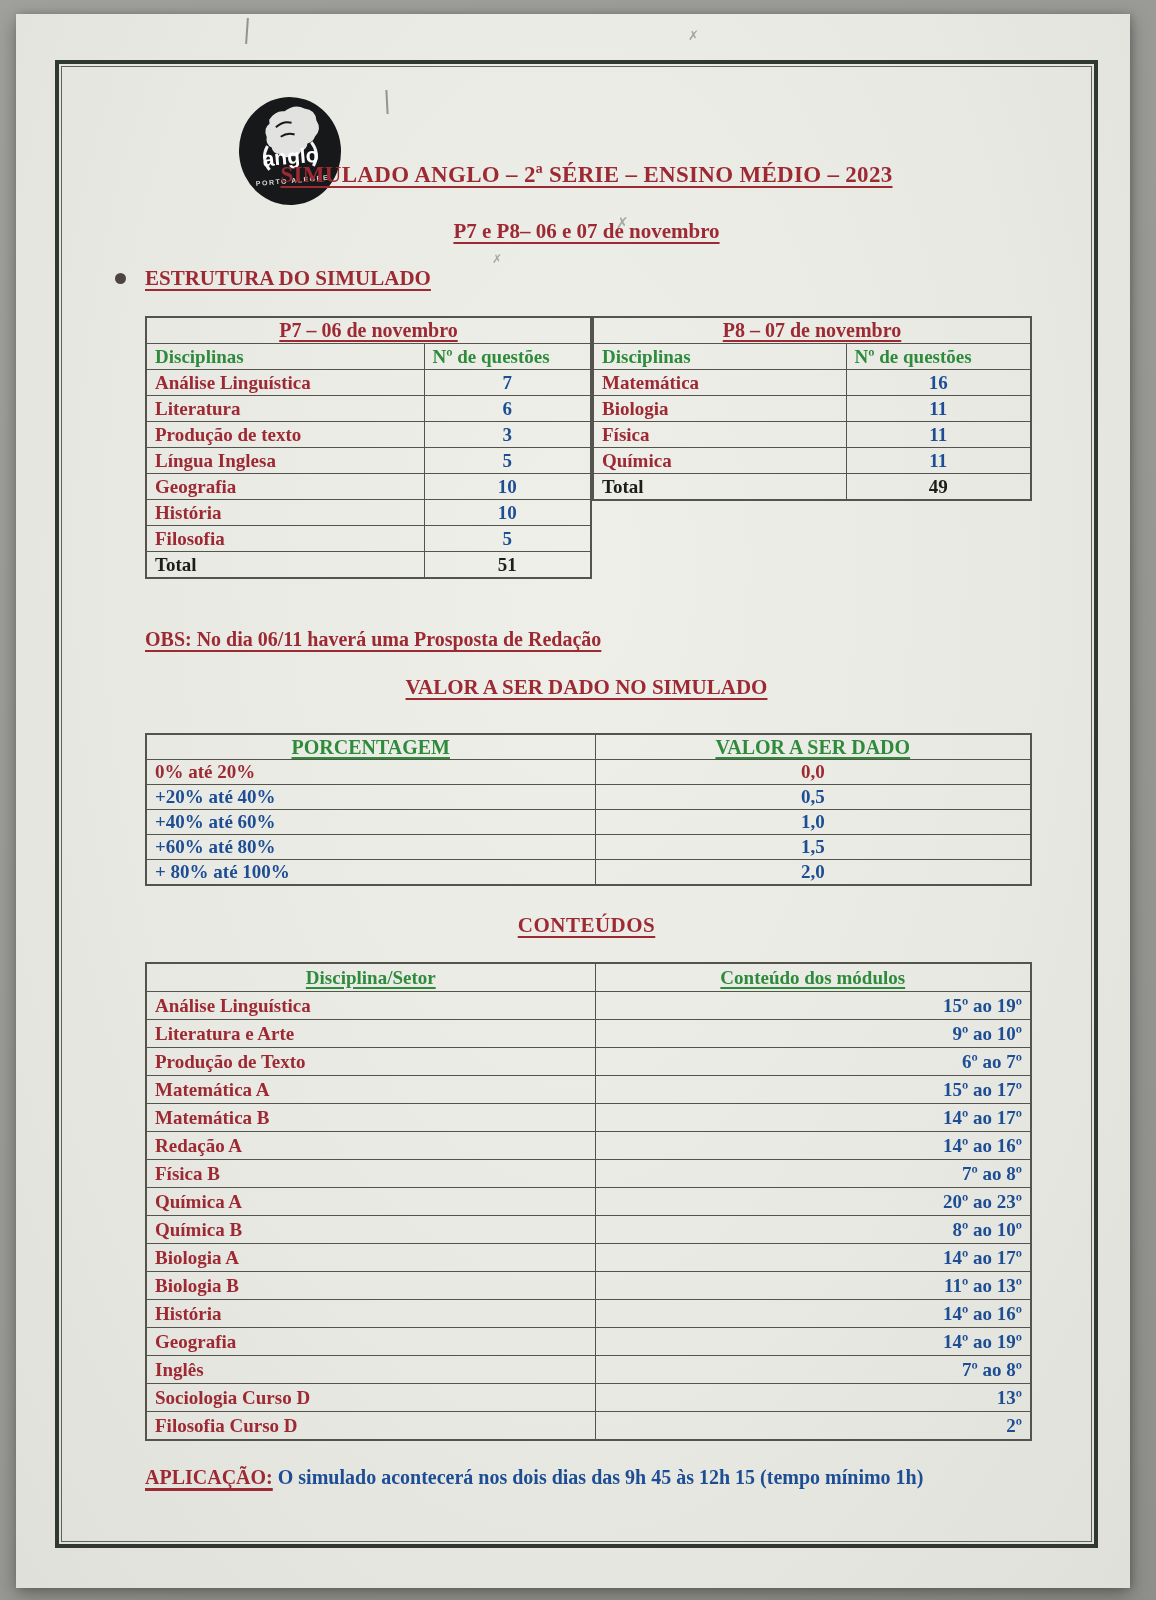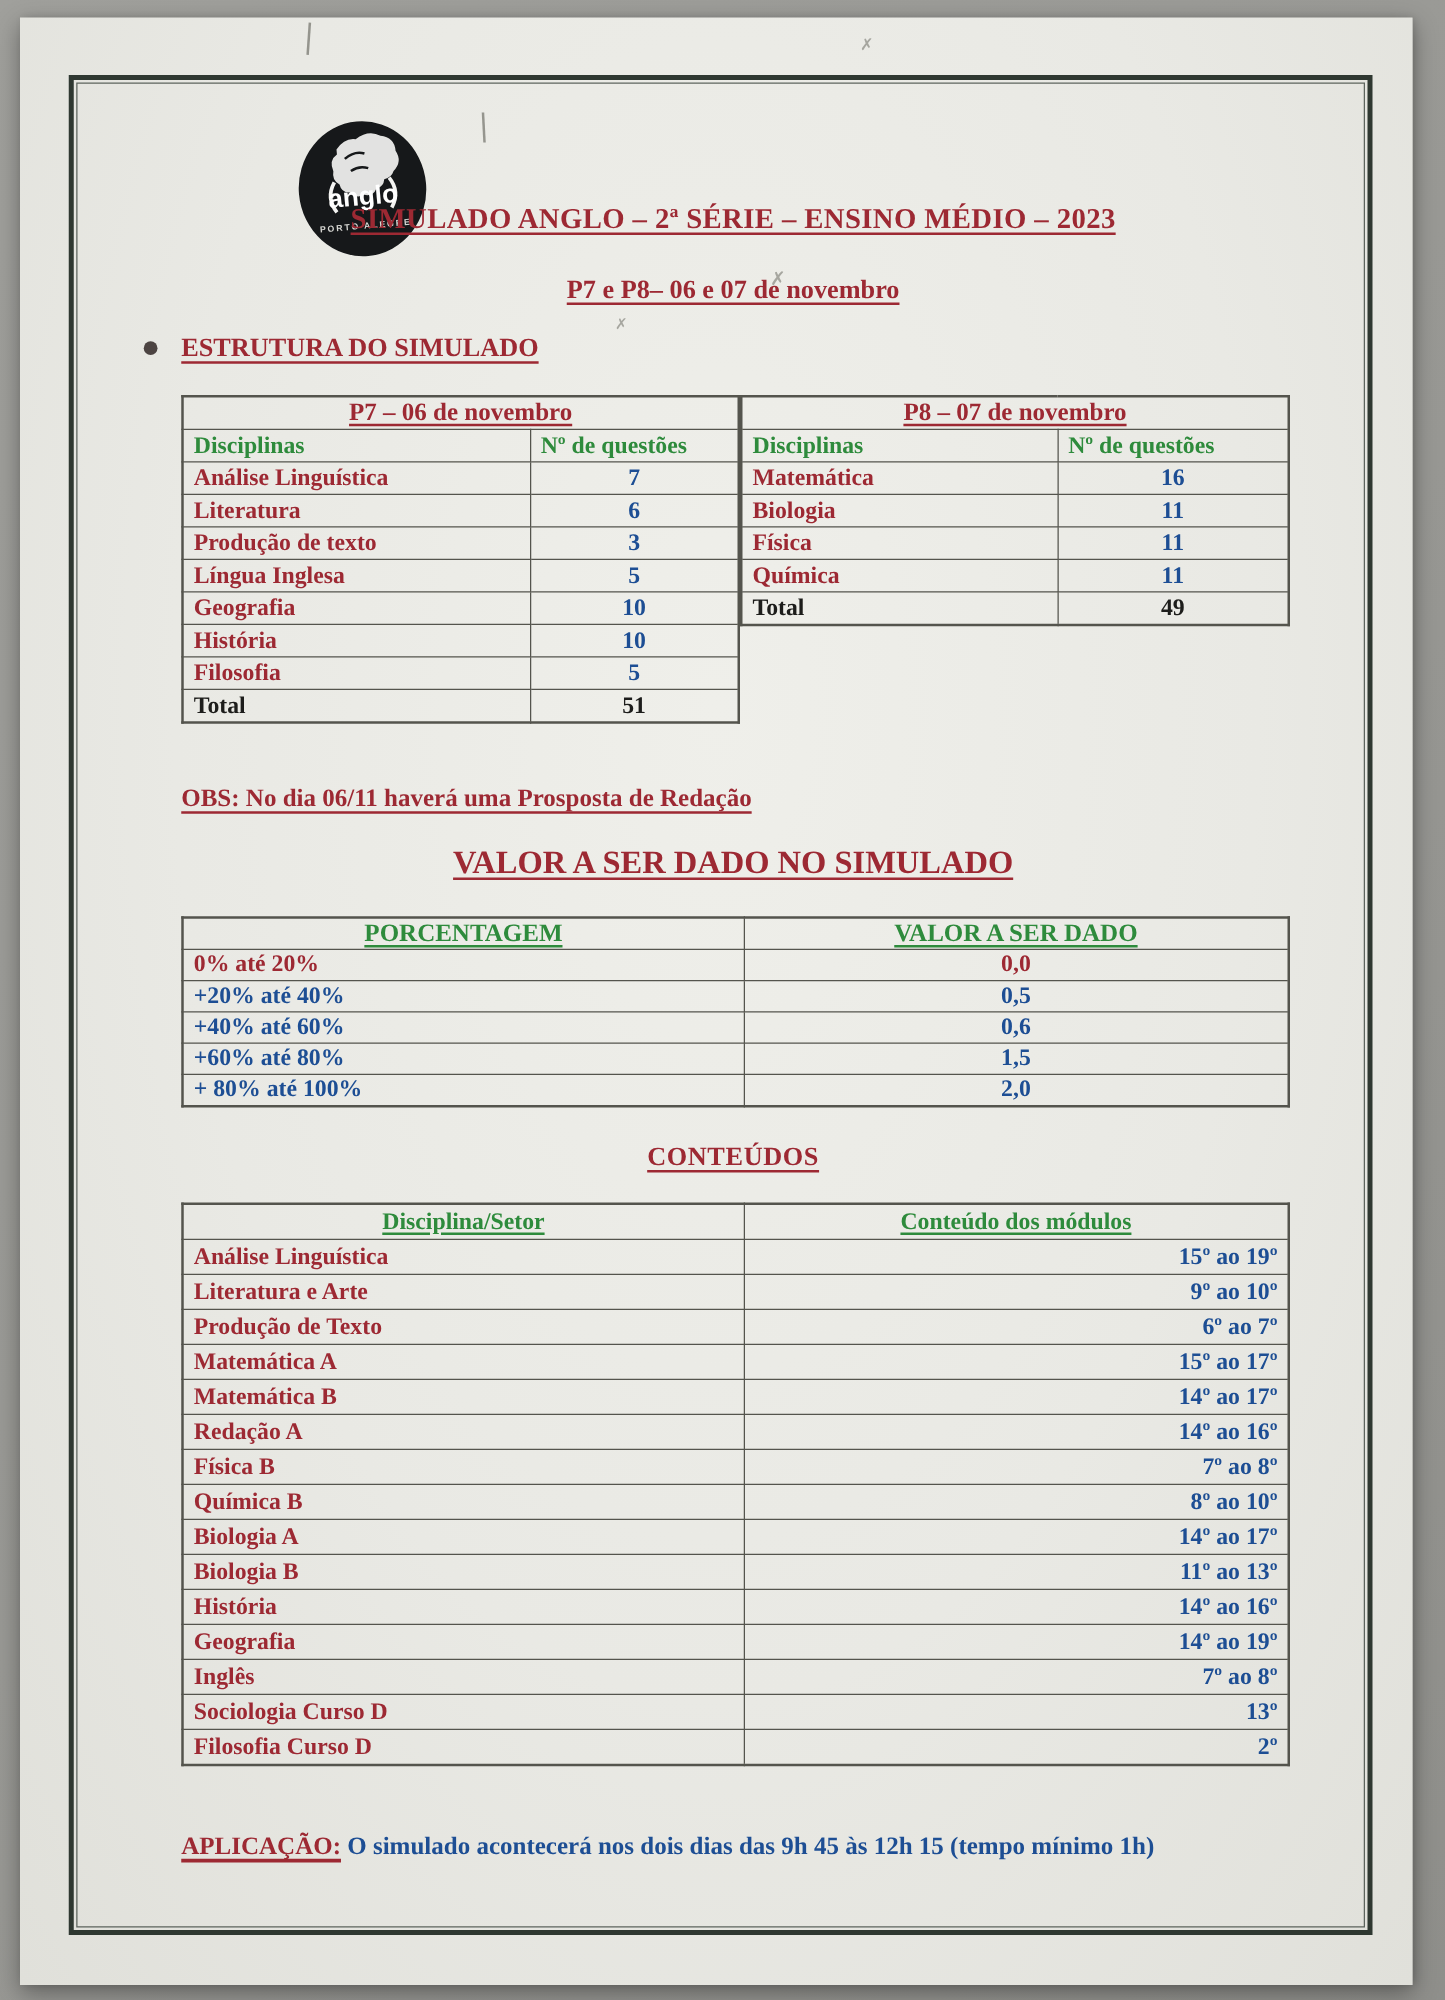--- a/index.html
+++ b/index.html
@@ -70,21 +70,21 @@
   .t-struct td.c-label{color:var(--red); text-align:left;}
   .t-struct td.c-value{color:var(--blue); text-align:center;}
   .t-struct tr.style-total td{color:var(--ink);}
   .obs{
     position:absolute; left:129px; top:614px;
     color:var(--red); font-size:20px;
     text-decoration:underline; text-decoration-thickness:2px; text-underline-offset:4px;
   }
   .valor-heading{
     position:absolute; left:129px; top:661px; width:883px; text-align:center;
-    color:var(--red); font-size:26px;
+    color:var(--red); font-size:21px;
     text-decoration:underline; text-decoration-thickness:2px; text-underline-offset:4px;
   }
   .t-valor{position:absolute; left:129px; top:719px; width:885px; border:2px solid var(--line); font-size:19px;}
   .t-valor th,.t-valor td{height:25px; line-height:24px;}
   .t-valor th{
     color:var(--green); text-align:center; font-size:20px;
     text-decoration:underline; text-decoration-thickness:1.5px; text-underline-offset:3px;
   }
   .t-valor td.c-label{color:var(--blue); text-align:left;}
   .t-valor td.c-value{color:var(--blue); text-align:center;}
@@ -250,21 +250,21 @@
         <tr class="style-red">
           <td class="c-label">0% até 20%</td>
           <td class="c-value">0,0</td>
         </tr>
         <tr>
           <td class="c-label">+20% até 40%</td>
           <td class="c-value">0,5</td>
         </tr>
         <tr>
           <td class="c-label">+40% até 60%</td>
-          <td class="c-value">0,6</td>
+          <td class="c-value">1,0</td>
         </tr>
         <tr>
           <td class="c-label">+60% até 80%</td>
           <td class="c-value">1,5</td>
         </tr>
         <tr>
           <td class="c-label">+ 80% até 100%</td>
           <td class="c-value">2,0</td>
         </tr>
       </tbody>
@@ -306,20 +306,24 @@
         </tr>
         <tr>
           <td class="c-label">Redação A</td>
           <td class="c-value">14º ao 16º</td>
         </tr>
         <tr>
           <td class="c-label">Física B</td>
           <td class="c-value">7º ao 8º</td>
         </tr>
         <tr>
+          <td class="c-label">Química A</td>
+          <td class="c-value">20º ao 23º</td>
+        </tr>
+        <tr>
           <td class="c-label">Química B</td>
           <td class="c-value">8º ao 10º</td>
         </tr>
         <tr>
           <td class="c-label">Biologia A</td>
           <td class="c-value">14º ao 17º</td>
         </tr>
         <tr>
           <td class="c-label">Biologia B</td>
           <td class="c-value">11º ao 13º</td>

